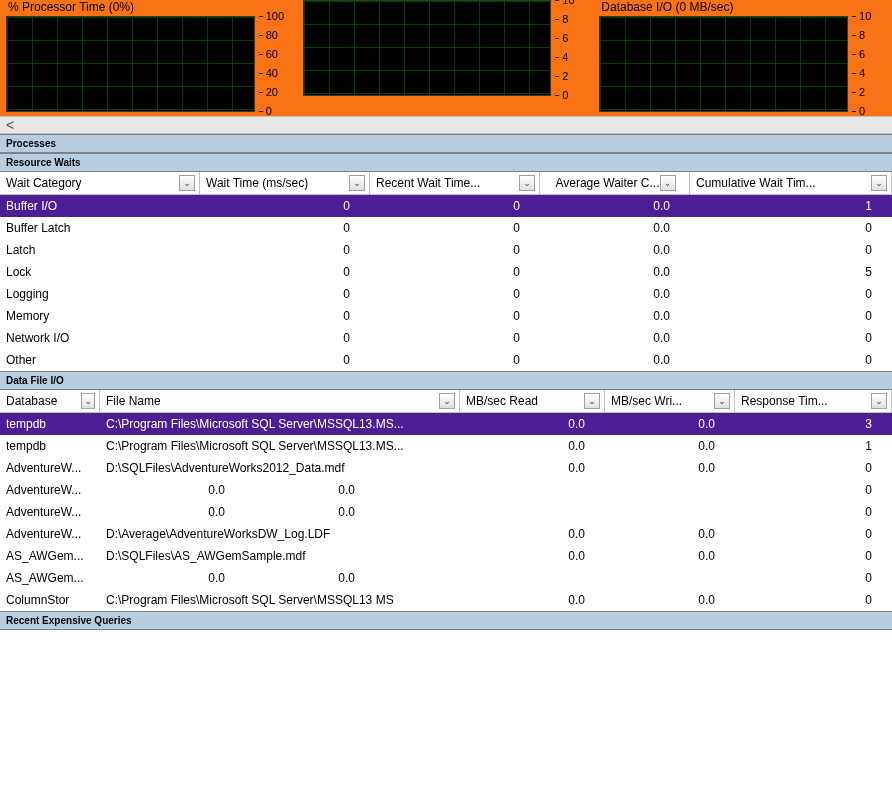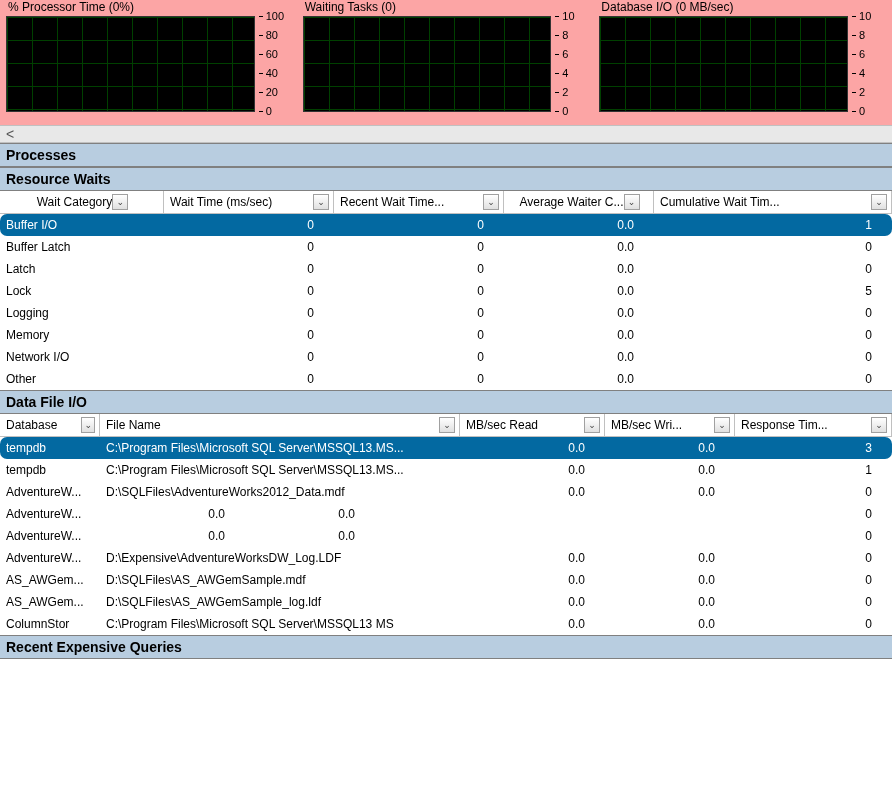--- a/index.html
+++ b/index.html
@@ -7,22 +7,22 @@
     margin: 0;
     padding: 0;
     font-family: Tahoma, Arial, sans-serif;
     font-size: 12px;
     background: #fff;
     width: 892px;
   }
   .charts-row {
     display: flex;
     gap: 10px;
-    padding: 0 6px 13px 6px;
-    background: #fca5a5;
+    padding: 0 6px 4px 6px;
+    background: #f97316;
   }
   .chart-block {
     flex: 1;
     display: flex;
     flex-direction: column;
   }
   .chart-title {
     font-size: 12px;
     padding: 0 0 2px 2px;
     color: #000;
@@ -79,21 +79,21 @@
     align-items: center;
     padding-left: 6px;
     color: #555;
     font-size: 14px;
   }
   .section-header {
     background: #b8cde0;
     border-top: 1px solid #808080;
     border-bottom: 1px solid #808080;
     font-weight: bold;
-    font-size: 14px;
+    font-size: 10px;
     padding: 3px 6px;
     color: #000;
   }
   .table-header-row {
     display: flex;
     background: #fff;
     border-bottom: 1px solid #c0c0c0;
   }
   .th {
     display: flex;
@@ -118,33 +118,32 @@
   }
   .tbody { }
   .tr {
     display: flex;
     height: 22px;
     align-items: center;
     font-size: 12px;
     border-bottom: 0px solid transparent;
   }
   .tr.selected {
-    background: #0369a1;
+    background: #4c1d95;
     color: #fff;
-    border-radius: 7px;
   }
   .td {
     padding: 0 6px;
     overflow: hidden;
     white-space: nowrap;
     text-overflow: ellipsis;
   }
   .td.num { text-align: right; padding-right: 20px; }
   
-  .rw-c0 { width: 164px; justify-content: center; }
+  .rw-c0 { width: 200px; }
   .rw-c1 { width: 170px; }
   .rw-c2 { width: 170px; }
   .rw-c3 { width: 150px; justify-content: center; }
   .rw-c4 { flex: 1; }
   
   .df-c0 { width: 100px; gap: 24px; }
   .df-c1 { width: 360px; align-items: center; }
   .df-c2 { width: 145px; }
   .df-c3 { width: 130px; }
   .df-c4 { flex: 1; }
@@ -161,21 +160,20 @@
         <div class="chart-tick">100</div>
         <div class="chart-tick">80</div>
         <div class="chart-tick">60</div>
         <div class="chart-tick">40</div>
         <div class="chart-tick">20</div>
         <div class="chart-tick">0</div>
       </div>
     </div>
   </div>
   <div class="chart-block">
-    <div class="chart-title">Waiting Tasks (0)</div>
     <div class="chart-body">
       <div class="chart-grid"></div>
       <div class="chart-axis">
         <div class="chart-tick">10</div>
         <div class="chart-tick">8</div>
         <div class="chart-tick">6</div>
         <div class="chart-tick">4</div>
         <div class="chart-tick">2</div>
         <div class="chart-tick">0</div>
       </div>
@@ -339,35 +337,34 @@
       <div class="td df-c4 num">0</div>
     </div>
     <div class="tr">
       <div class="td df-c0">AdventureW...</div>
       <div class="td df-c2 num">0.0</div>
       <div class="td df-c3 num">0.0</div>
       <div class="td df-c4 num">0</div>
     </div>
     <div class="tr">
       <div class="td df-c0">AdventureW...</div>
-      <div class="td df-c1">D:\Expensive\AdventureWorksDW_Log.LDF</div>
+      <div class="td df-c1">D:\Average\AdventureWorksDW_Log.LDF</div>
       <div class="td df-c2 num">0.0</div>
       <div class="td df-c3 num">0.0</div>
       <div class="td df-c4 num">0</div>
     </div>
     <div class="tr">
       <div class="td df-c0">AS_AWGem...</div>
       <div class="td df-c1">D:\SQLFiles\AS_AWGemSample.mdf</div>
       <div class="td df-c2 num">0.0</div>
       <div class="td df-c3 num">0.0</div>
       <div class="td df-c4 num">0</div>
     </div>
     <div class="tr">
       <div class="td df-c0">AS_AWGem...</div>
-      <div class="td df-c1">D:\SQLFiles\AS_AWGemSample_log.ldf</div>
       <div class="td df-c2 num">0.0</div>
       <div class="td df-c3 num">0.0</div>
       <div class="td df-c4 num">0</div>
     </div>
     <div class="tr">
       <div class="td df-c0">ColumnStor</div>
       <div class="td df-c1">C:\Program Files\Microsoft SQL Server\MSSQL13 MS</div>
       <div class="td df-c2 num">0.0</div>
       <div class="td df-c3 num">0.0</div>
       <div class="td df-c4 num">0</div>

